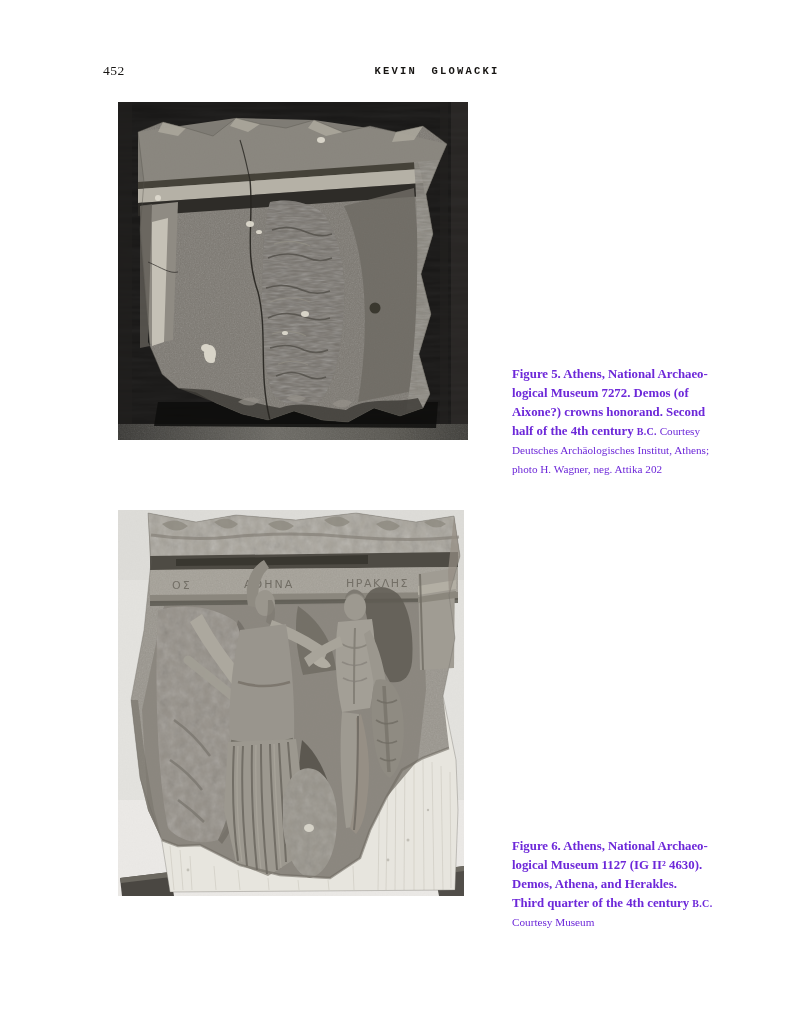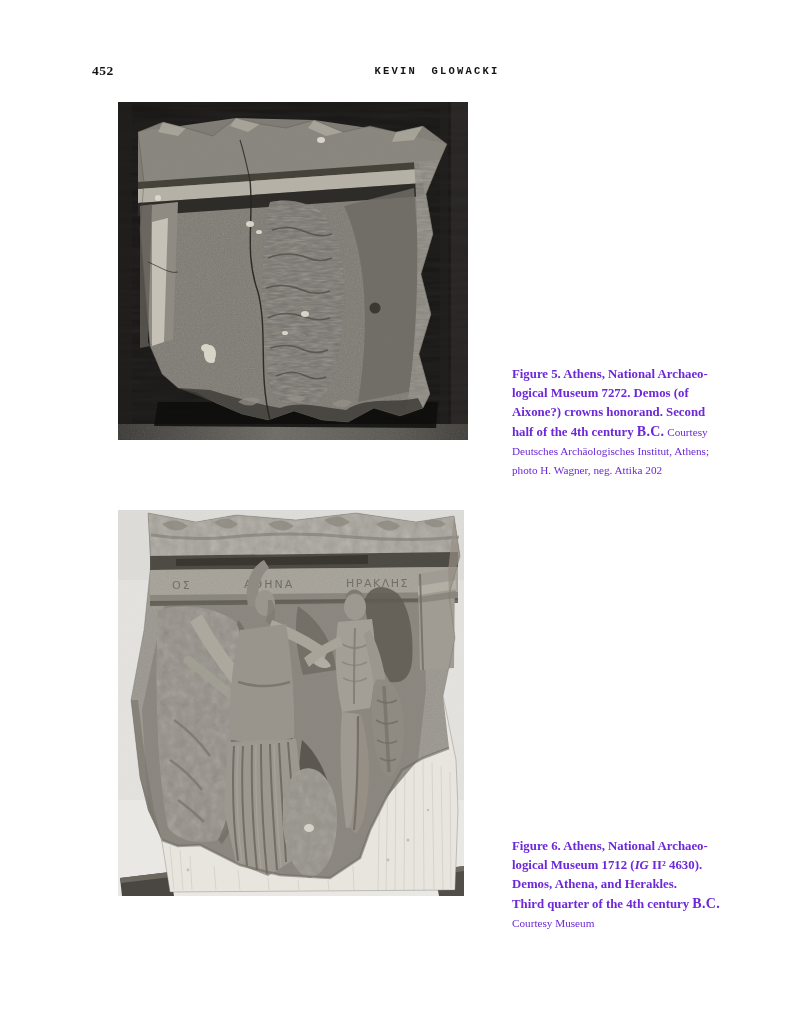--- a/index.html
+++ b/index.html
@@ -6,44 +6,44 @@
   .page{
     position:relative;
     width:792px;height:1024px;
     background:#ffffff;
     font-family:"Liberation Serif","DejaVu Serif",serif;
     color:#161412;
     overflow:hidden;
     margin:0 auto;
   }
   .pagenum{
-    position:absolute;left:92px;top:63px;
-    font-size:13.5px;letter-spacing:0.5px;font-weight:bold;
+    position:absolute;left:103px;top:63px;
+    font-size:13.5px;letter-spacing:0.5px;
   }
   .runhead{
     position:absolute;left:437px;top:65px;
     transform:translateX(-50%);
     font-size:10.5px;font-weight:700;
     letter-spacing:2.2px;word-spacing:6px;
     white-space:nowrap;
     font-family:Liberation Mono, monospace;
   }
   .photo{position:absolute;display:block;}
   #photo1{left:118px;top:102px;width:350px;height:338px;}
   #photo2{left:118px;top:510px;width:346px;height:386px;}
   .caption{
     position:absolute;width:256px;
     font-size:12.8px;line-height:19px;font-weight:700;
     white-space:pre-line;color:#6d28d9;
   }
   #caption5{left:512px;top:352px;}
   #caption6{left:512px;top:824px;}
-  .cap-era{font-size:14px;font-weight:700;letter-spacing:0.3px;}
+  .cap-era{font-size:10px;font-weight:700;letter-spacing:0.3px;}
   .cap-credit{font-weight:400;font-size:11.2px;}
-  .cap-italic{font-style:italic;}
+  .cap-italic{}
   svg text{user-select:none;}
 </style>
 </head>
 <body>
 
 <div class="page">
 
   <span class="pagenum">452</span>
   <span class="runhead">KEVIN GLOWACKI</span>
 
@@ -337,18 +337,18 @@
       </g>
 
       <path d="M331,238 L305,248 L284,260 L268,288 L252,320 L242,348 L212,368 L162,365 L122,355 L82,335 L60,336 L44,330" stroke="#6f6b63" stroke-width="2.5" fill="none" opacity="0.6"></path>
       <path d="M13,190 L22,268 L30,300 L44,330 L36,300 L26,240 L20,190 Z" fill="#7c776f" opacity="0.7"></path>
       <path d="M30,3 L78,12 L118,5 L178,10 L238,3 L298,12 L336,6 L342,46 L331,85 L337,128 L325,186 L338,250 L340,300 L337,380
                L52,382 L44,332 L22,268 L13,190 L26,120 L33,52 Z" fill="none" stroke="#6e6a63" stroke-width="1" opacity="0.35"></path>
     </g>
   </svg>
 
   <p class="caption" id="caption6"><span>Figure 6. Athens, National Archaeo-
-logical Museum 1712 (</span><span class="cap-italic">IG</span><span> II² 4630).
+logical Museum 1127 (</span><span class="cap-italic">IG</span><span> II² 4630).
 Demos, Athena, and Herakles.
 Third quarter of the 4th century </span><span class="cap-era">B.C.</span><span class="cap-credit">
 Courtesy Museum</span></p>
 
 </div>
 
 </body></html>

